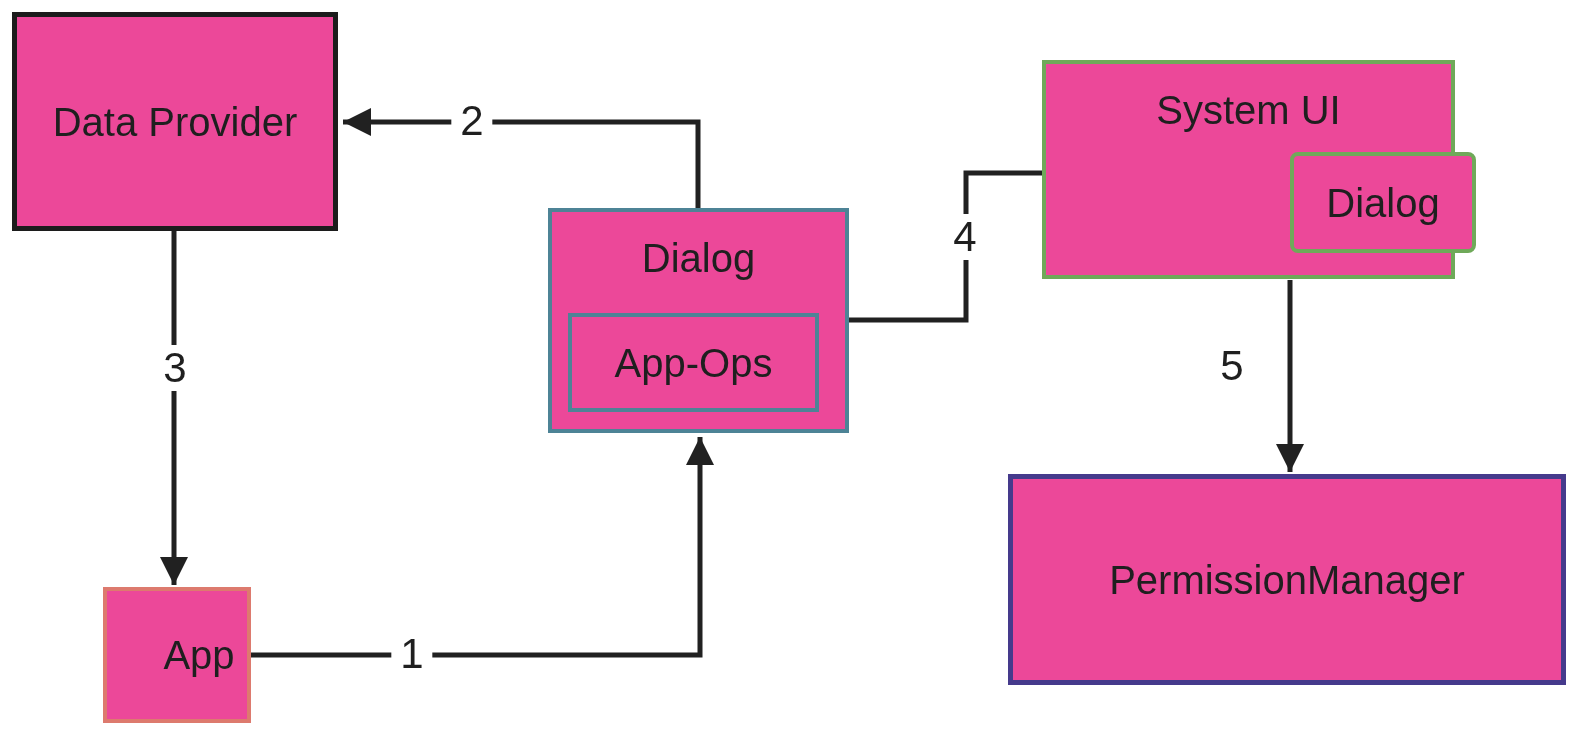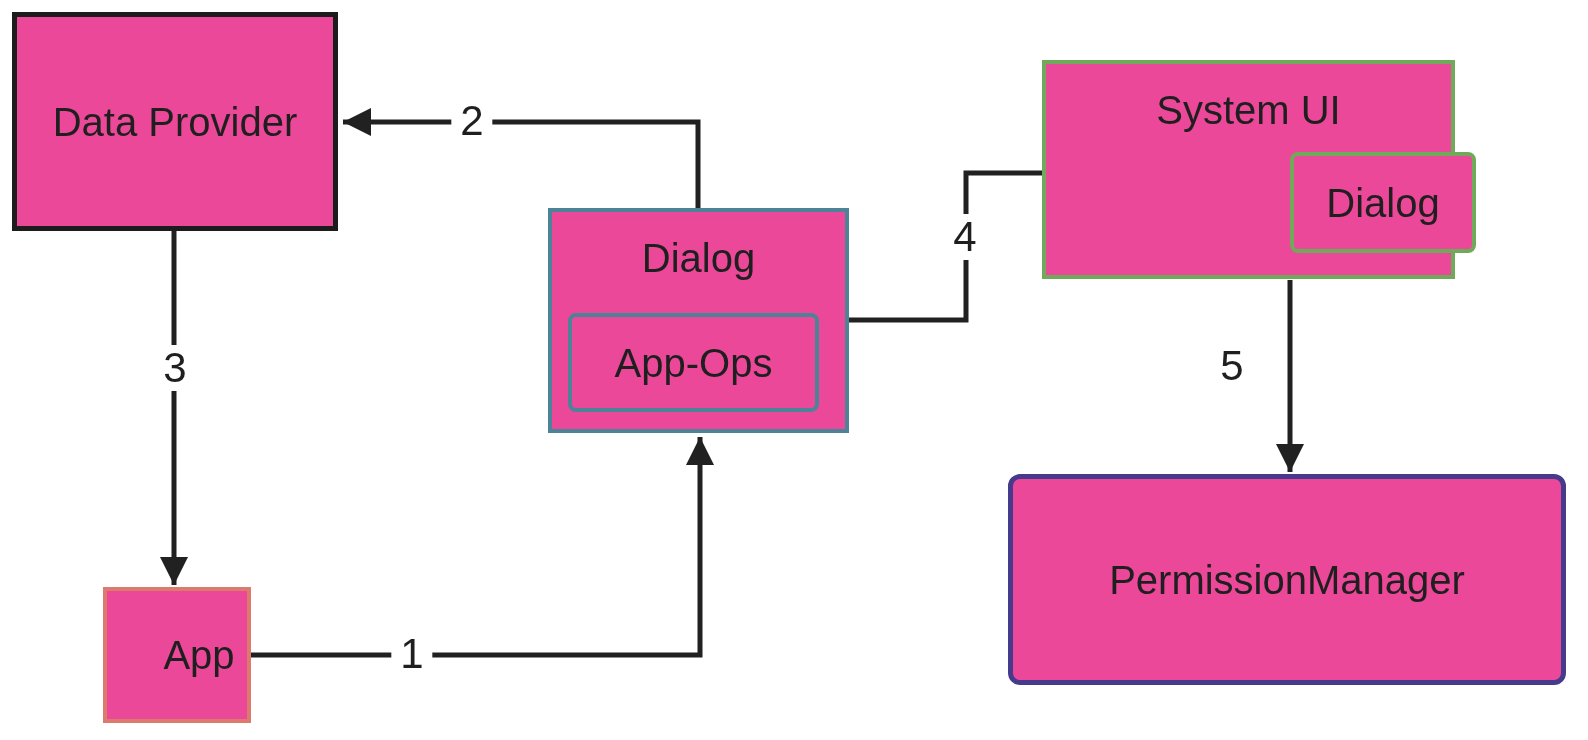--- a/index.html
+++ b/index.html
@@ -85,33 +85,33 @@
   </svg>
 
   <div class="node" id="box-data-provider" style="border-color: rgb(28, 28, 28);">
     <span>Data Provider</span>
   </div>
 
   <div class="node top-label" id="box-system" style="border-color: rgb(77, 131, 150);">
     <span>Dialog</span>
   </div>
 
-  <div class="node" id="box-app-ops" style="border-color: rgb(77, 131, 150); border-radius: 8px;">
+  <div class="node" id="box-app-ops" style="border-color: rgb(77, 131, 150);">
     <span>App-Ops</span>
   </div>
 
   <div class="node top-label" id="box-system-ui" style="border-color: rgb(111, 169, 89);">
     <span>System UI</span>
   </div>
 
   <div class="node" id="box-dialog" style="border-color: rgb(111, 169, 89); border-radius: 8px;">
     <span>Dialog</span>
   </div>
 
-  <div class="node" id="box-permission" style="border-color: rgb(69, 58, 140); border-radius: 12px;">
+  <div class="node" id="box-permission" style="border-color: rgb(69, 58, 140);">
     <span>PermissionManager</span>
   </div>
 
   <div class="node" id="box-app" style="border-color: rgb(221, 122, 110); padding-left: 44px;">
     <span>App</span>
   </div>
 
   <div class="edge-label" id="edge-label-1">1</div>
   <div class="edge-label" id="edge-label-2">2</div>
   <div class="edge-label" id="edge-label-3">3</div>

